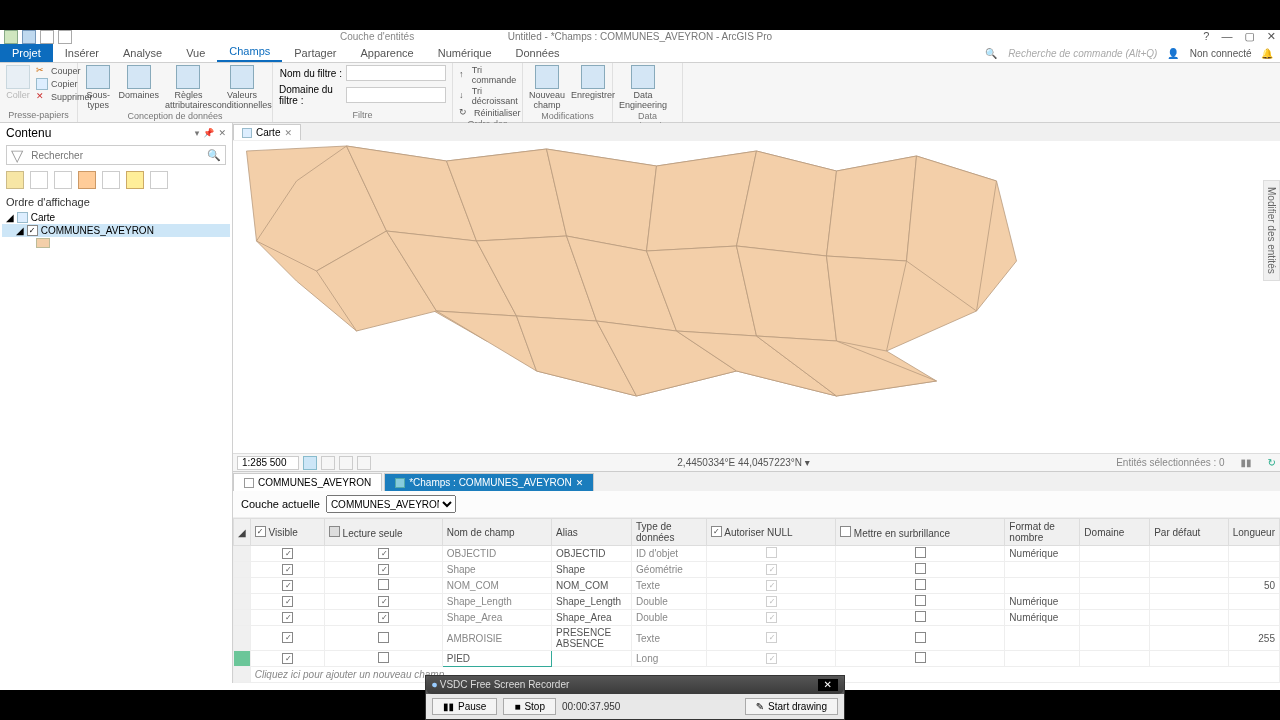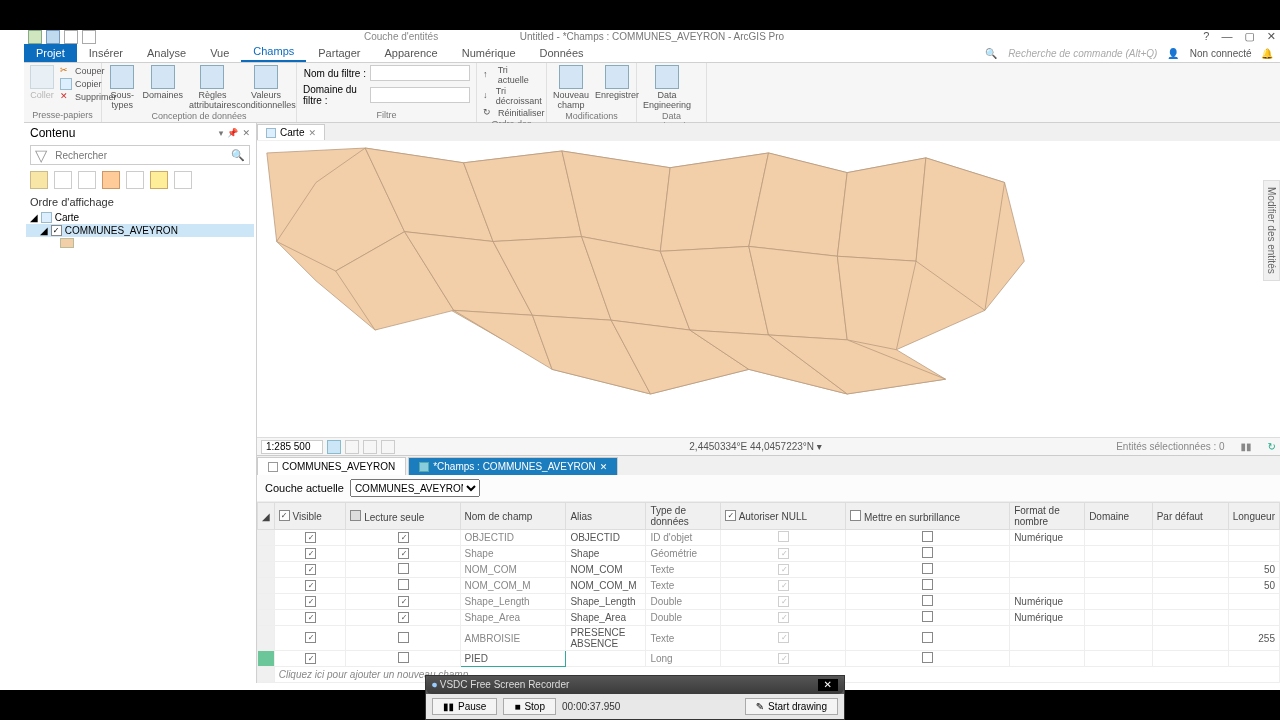--- a/index.html
+++ b/index.html
@@ -1,17 +1,17 @@
 <!DOCTYPE html>
 <html><head>
 <meta charset="utf-8">
 <style>
 * { margin: 0; padding: 0; box-sizing: border-box; font-family: "Segoe UI", Arial, sans-serif; }
 body { background: #000; width: 1280px; height: 720px; overflow: hidden; position: relative; }
-.app { position: absolute; top: 30px; left: 0; width: 1280px; height: 660px; background: #fff; padding-left: 24px; }
+.app { position: absolute; top: 30px; left: 0; width: 1280px; height: 660px; background: #fff; }
 .titlebar { height: 12px; background: #fff; display: flex; align-items: center; font-size: 10px; color: #555; position: relative; }
 .titlebar .qat { position: absolute; left: 4px; top: 0; display: flex; gap: 4px; }
 .qat-icon { width: 14px; height: 14px; display: inline-block; }
 .titlebar .context-tab { position: absolute; left: 340px; font-size: 10px; color: #888; }
 .titlebar .title { position: absolute; left: 50%; transform: translateX(-50%); font-size: 10px; color: #777; }
 .titlebar .controls { position: absolute; right: 4px; top: 0; display: flex; gap: 12px; font-size: 11px; color: #555; }
 .tabs { height: 21px; background: #fff; display: flex; align-items: flex-end; border-bottom: 1px solid #d0d0d0; font-size: 11px; }
 .tab { padding: 3px 12px; color: #555; cursor: pointer; }
 .tab.projet { background: #0c6cbe; color: #fff; }
 .tab.active { color: #0c6cbe; border-bottom: 2px solid #0c6cbe; }
@@ -175,21 +175,21 @@
             <span>Domaine du filtre :</span>
             <input class="filter-input" style="">
           </div>
       </div>
       <div class="rgroup-label">Filtre</div>
     </div>
     <div class="rgroup" style="width:70px">
       <div class="rgroup-body" style="flex-direction:column;gap:1px">
         <div class="rbtn-small">
             <span class="ico">↑</span>
-            <span>Tri actuelle</span>
+            <span>Tri commande</span>
           </div>
         <div class="rbtn-small">
             <span class="ico">↓</span>
             <span>Tri décroissant</span>
           </div>
         <div class="rbtn-small">
             <span class="ico">↻</span>
             <span>Réinitialiser</span>
           </div>
       </div>
@@ -386,34 +386,20 @@
               <td style="text-align:center"><span class="cb-cell dim checked"></span></td>
               <td style="text-align:center"><span class="cb-cell"></span></td>
               <td></td>
               <td></td>
               <td></td>
               <td style="text-align:right">50</td>
             </tr>
             <tr>
               <td class="row-marker"></td>
               <td style="text-align:center"><span class="cb-cell checked"></span></td>
-              <td style="text-align:center"><span class="cb-cell"></span></td>
-              <td style="color:#888">NOM_COM_M</td>
-              <td>NOM_COM_M</td>
-              <td style="color:#888">Texte</td>
-              <td style="text-align:center"><span class="cb-cell dim checked"></span></td>
-              <td style="text-align:center"><span class="cb-cell"></span></td>
-              <td></td>
-              <td></td>
-              <td></td>
-              <td style="text-align:right">50</td>
-            </tr>
-            <tr>
-              <td class="row-marker"></td>
-              <td style="text-align:center"><span class="cb-cell checked"></span></td>
               <td style="text-align:center"><span class="cb-cell checked"></span></td>
               <td style="color:#888">Shape_Length</td>
               <td>Shape_Length</td>
               <td style="color:#888">Double</td>
               <td style="text-align:center"><span class="cb-cell dim checked"></span></td>
               <td style="text-align:center"><span class="cb-cell"></span></td>
               <td>Numérique</td>
               <td></td>
               <td></td>
               <td style="text-align:right"></td>

